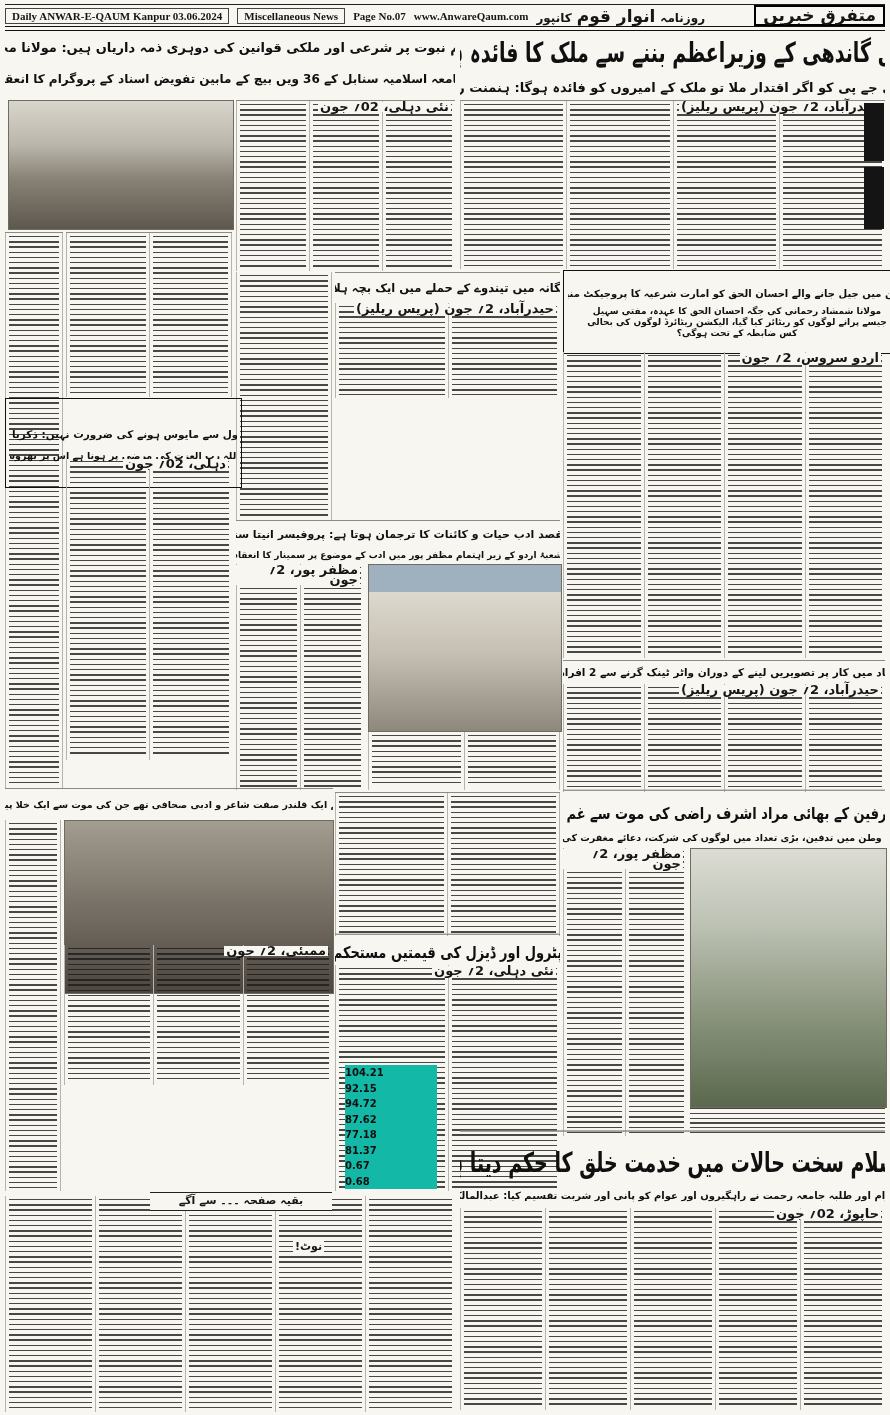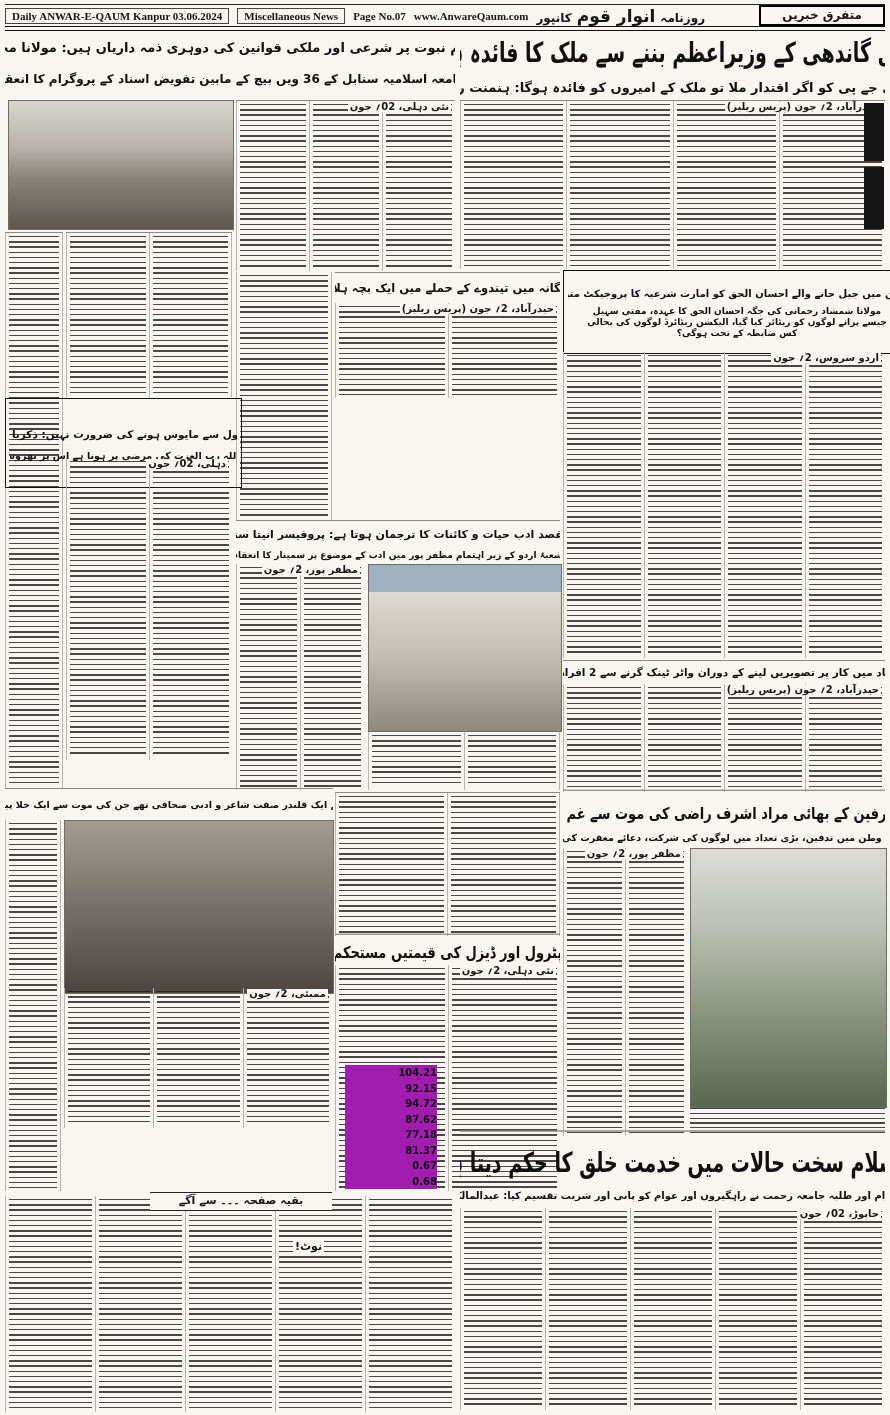--- a/index.html
+++ b/index.html
@@ -7,46 +7,46 @@
         font-family:"DejaVu Sans",sans-serif;color:#161616;overflow:hidden;}
   .abs{position:absolute;}
   
   .hdr{left:5px;top:4px;width:880px;height:21px;display:flex;align-items:center;gap:8px;
        border-top:1px solid #222;}
   .hdr .en{font-family:"Liberation Serif",serif;font-size:11px;font-weight:bold;white-space:nowrap;}
   .hbox{border:1px solid #444;padding:1px 6px;}
   .mast{direction:rtl;display:flex;align-items:baseline;gap:5px;margin-right:auto;}
   .mast .big{font-size:17px;font-weight:bold;}
   .mast .sm{font-size:12px;font-weight:bold;}
-  .secbox{border:2px solid #000;font-size:12px;font-weight:bold;direction:rtl;padding:0 21px;line-height:17px;}
+  .secbox{border:2px solid #000;font-size:17px;font-weight:bold;direction:rtl;padding:0 7px;line-height:17px;}
   .hrule{left:5px;top:26px;width:880px;height:3px;border-top:1.5px solid #111;border-bottom:1px solid #111;}
   
   .hl{font-weight:bold;direction:rtl;text-align:center;color:#101010;white-space:nowrap;
       overflow:hidden;display:flex;align-items:center;justify-content:center;}
   .wrap{white-space:normal;line-height:1.22;margin-left:16px;}
   .tall{transform:scaleY(1.45);}
   .tall2{transform:scaleY(1.25);}
   .rule-t{border-top:1px solid #8d8a82;}
   .boxed{border:1.5px solid #111;display:flex;flex-direction:column;justify-content:center;gap:3px;padding:2px 4px;}
   
   .cols{display:flex;flex-direction:row-reverse;}
   .col{flex:1;position:relative;border-left:1px solid #b7b4ab;padding:3px 3px;}
   .col:first-child{border-right:1px solid #b7b4ab;}
   .tx{height:100%;background:repeating-linear-gradient(to bottom,rgba(28,28,28,.8) 0 1.35px,transparent 1.35px 5.2px);}
-  .dl{position:absolute;top:1px;right:4px;z-index:2;background:#f7f6f1;font-size:10px;font-weight:bold;
+  .dl{position:absolute;top:1px;right:4px;z-index:2;background:#f7f6f1;font-size:13px;font-weight:bold;
       direction:rtl;padding:0 2px;line-height:10px;}
   
   .photo{border:1px solid #6f6c64;}
   .ph-award{background:linear-gradient(180deg,#d8d5cc 0%,#b9b5aa 35%,#8a8378 60%,#5d574d 100%);}
   .ph-seminar{background:linear-gradient(180deg,#9fb0bf 0%,#9fb0bf 16%,#ded9ce 16%,#c4beb2 55%,#8e887c 100%);}
   .ph-group{background:linear-gradient(180deg,#a39c90 0%,#7b746a 45%,#4c463f 100%);}
   .ph-field{background:linear-gradient(180deg,#dcdcd4 0%,#bcc1b3 30%,#8d9780 62%,#5a684d 100%);}
   .adstrip{position:absolute;right:1px;width:20px;background:#141414;z-index:2;}
   
-  .prices{position:absolute;left:10px;top:100px;width:92px;background:#a21caf;direction:ltr;text-align:right;
+  .prices{position:absolute;left:10px;top:100px;width:92px;background:#14b8a6;direction:ltr;
           font-size:10px;font-weight:bold;line-height:1.55;z-index:2;color:#101010;}
   .baq{font-weight:bold;direction:rtl;text-align:center;font-size:11px;line-height:15px;
        border-top:1px solid #222;border-bottom:1px solid #222;background:#f7f6f1;z-index:3;}
   .note{position:absolute;left:288px;top:44px;z-index:3;background:#f7f6f1;font-weight:bold;
         font-size:11px;direction:rtl;padding:0 2px;}
   .capline{background:repeating-linear-gradient(to bottom,rgba(28,28,28,.8) 0 1.2px,transparent 1.2px 4.8px);}
 </style>
 </head>
 <body>
 
@@ -250,21 +250,21 @@
       </div>
   </div>
 
   <div class="abs hl rule-t" style="left:5px;top:788px;width:328px;height:30px;font-size:9.5px">انور شیم ایک قلندر صفت شاعر و ادبی صحافی تھے جن کی موت سے ایک خلا پیدا ہو گیا</div>
   <div class="abs photo ph-group" style="left:64px;top:820px;width:268px;height:172px"></div>
   <div class="abs cols" style="left:5px;top:820px;width:56px;height:371px">
     <div class="col">
         <div class="tx"></div>
       </div>
   </div>
-  <div class="abs cols" style="left:64px;top:988px;width:268px;height:140px">
+  <div class="abs cols" style="left:64px;top:945px;width:268px;height:140px">
     <span class="dl">ممبئی، 2؍ جون</span>
     <div class="col">
         <div class="tx"></div>
       </div>
     <div class="col">
         <div class="tx"></div>
       </div>
     <div class="col">
         <div class="tx"></div>
       </div>

